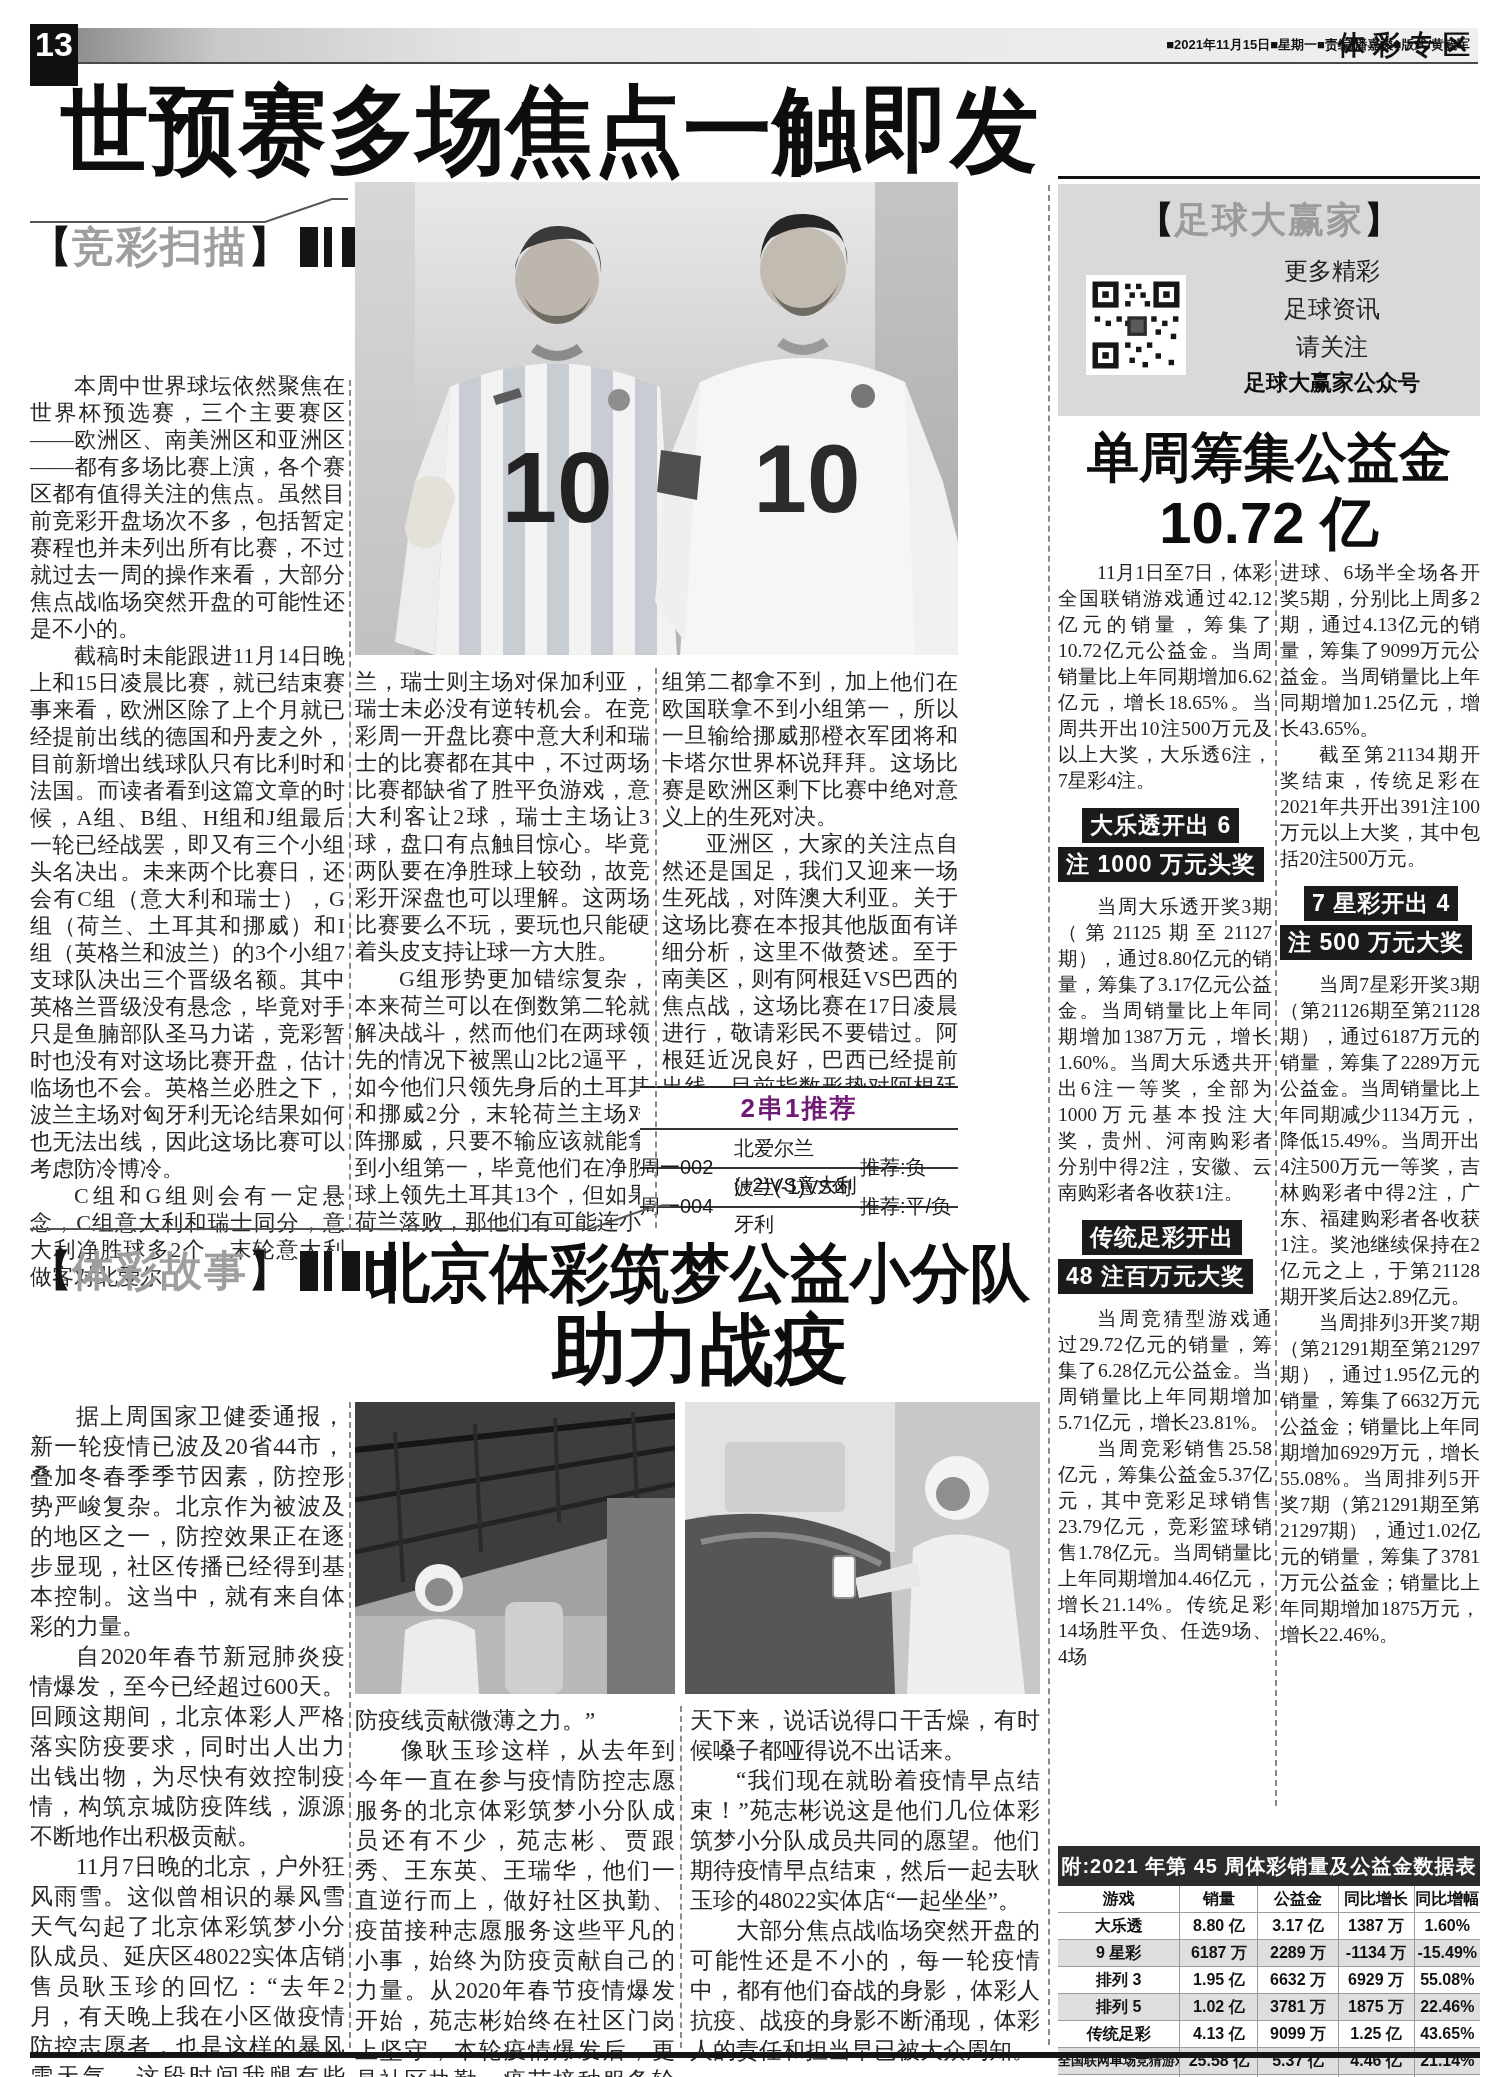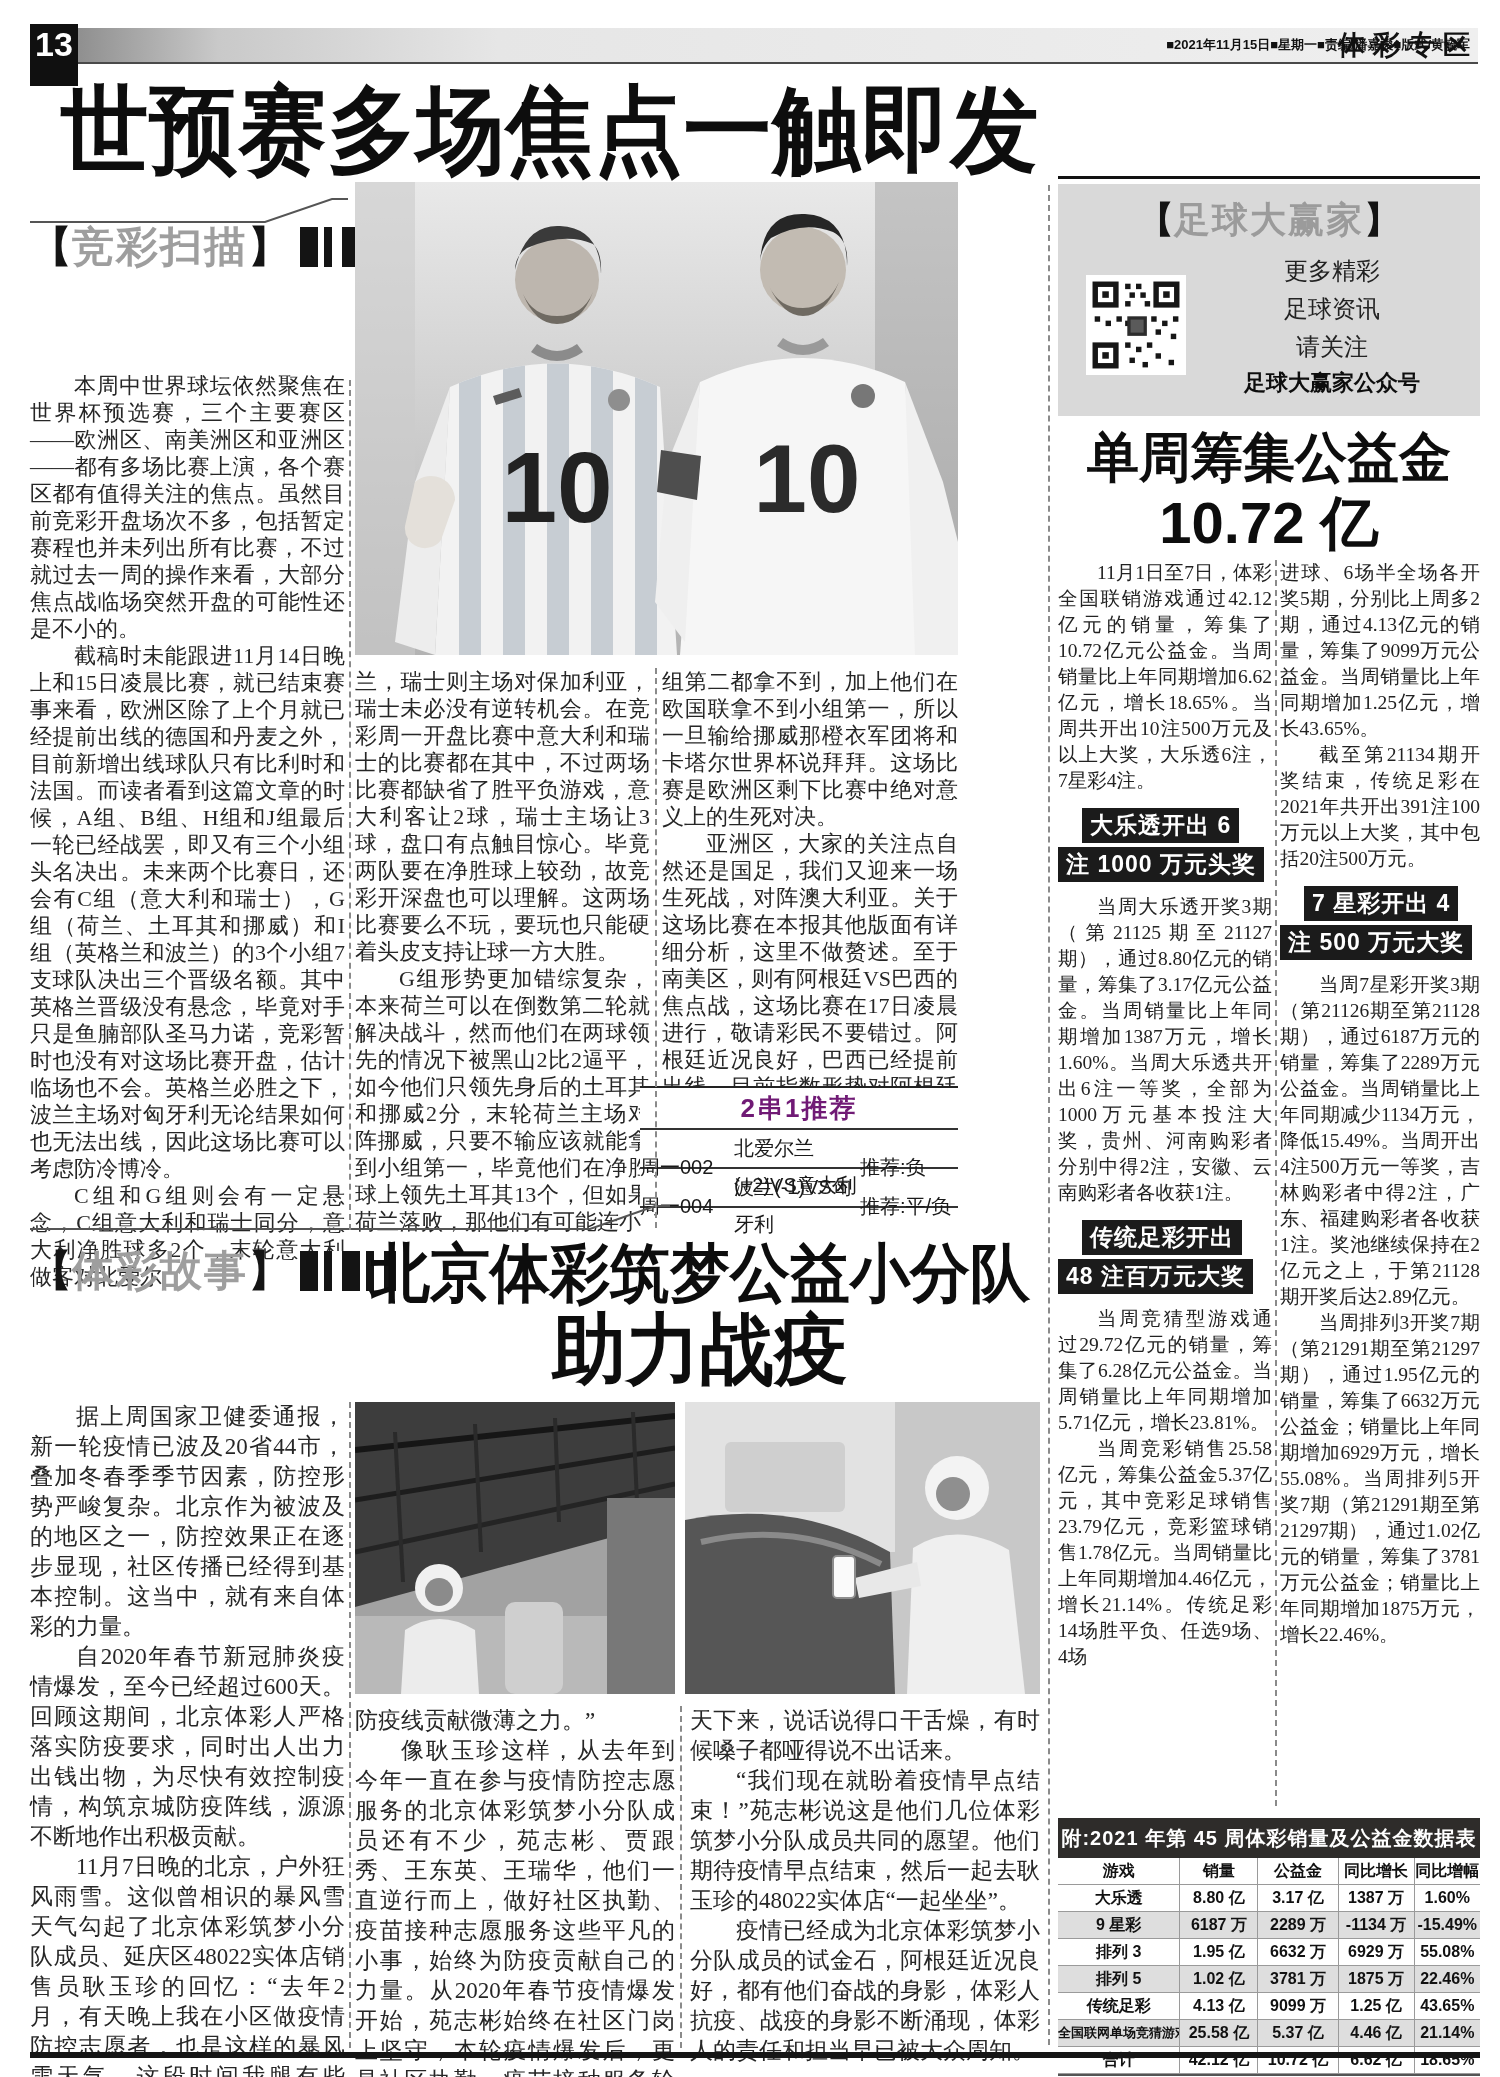--- a/index.html
+++ b/index.html
@@ -57,21 +57,21 @@
   .promolines{font:400 24px/38px "Liberation Serif",serif;color:#222;text-align:center;}
   .promobold{font:900 22px/30px "Liberation Sans",sans-serif;color:#0d0d0d;text-align:center;margin-top:2px;}
   .sideH1{left:1058px;top:426px;width:422px;text-align:center;color:#0d0d0d;
           font:900 52px/60px "Liberation Sans",sans-serif;transform:scaleY(1.04);transform-origin:top center;}
   .sideH2{left:1058px;top:490px;width:422px;text-align:center;color:#0d0d0d;
           font:900 58px/66px "Liberation Sans",sans-serif;}
   
   .dtable{left:1058px;top:1818px;width:422px;border-bottom:2px solid #555;
           font-family:"Liberation Sans",sans-serif;}
   .dtitle{background:#2e2c2a;color:#fff;font:700 20px/40px "Liberation Sans",sans-serif;
-          text-align:center;letter-spacing:1px;}
+          text-align:center;letter-spacing:1px;margin-top:28px;}
   .drow{display:grid;grid-template-columns:29% 18.5% 19% 18% 15.5%;border-bottom:1px solid #9a9a9a;}
   .drow div{border-right:1px solid #9a9a9a;text-align:center;font:700 16px/26px "Liberation Sans",sans-serif;
             color:#111;overflow:hidden;white-space:nowrap;}
   .drow div:last-child{border-right:none;}
   .drow.alt{background:#dedede;}
   .drow.hd div{font-weight:700;}
   
   .vdash{border-left:2px dashed #8a8a8a;width:0;}
   .topline{left:1058px;top:176px;width:422px;height:3px;background:#111;}
   .bottomrule{left:30px;top:2052px;width:1450px;height:6px;background:#151515;}
@@ -229,21 +229,21 @@
   </svg>
 </div>
 
 <div class="abs coltext storytext" style="left:355px;top:1706px;width:320px;">
   <p class="noind">防疫线贡献微薄之力。”</p>
   <p>像耿玉珍这样，从去年到今年一直在参与疫情防控志愿服务的北京体彩筑梦小分队成员还有不少，苑志彬、贾跟秀、王东英、王瑞华，他们一直逆行而上，做好社区执勤、疫苗接种志愿服务这些平凡的小事，始终为防疫贡献自己的力量。从2020年春节疫情爆发开始，苑志彬始终在社区门岗上坚守，本轮疫情爆发后，更是社区执勤、疫苗接种服务轮流干，特别是周末，全天守在疫苗接种点从事引导服务，一</p>
 </div>
 <div class="abs coltext storytext" style="left:690px;top:1706px;width:350px;">
   <p class="noind">天下来，说话说得口干舌燥，有时候嗓子都哑得说不出话来。</p>
   <p>“我们现在就盼着疫情早点结束！”苑志彬说这是他们几位体彩筑梦小分队成员共同的愿望。他们期待疫情早点结束，然后一起去耿玉珍的48022实体店“一起坐坐”。</p>
-  <p>疫情已经成为北京体彩筑梦小分队成员的试金石，阿根廷近况良好，都有他们奋战的身影，体彩人抗疫、战疫的身影不断涌现，体彩人的责任和担当早已被大众周知。</p>
+  <p>大部分焦点战临场突然开盘的可能性还是不小的，每一轮疫情中，都有他们奋战的身影，体彩人抗疫、战疫的身影不断涌现，体彩人的责任和担当早已被大众周知。</p>
 </div>
 
 <div class="abs topline"></div>
 
 <div class="abs promobox">
   <div class="promotitle">
     <span class="br">【</span><span class="lb">足球大赢家</span><span class="br">】</span>
   </div>
   <div style="display:flex;align-items:center;gap:18px;padding:10px 20px 0 28px;">
     <svg width="100" height="100" viewBox="0 0 92 92" style="background:#fff;flex:0 0 auto;">

